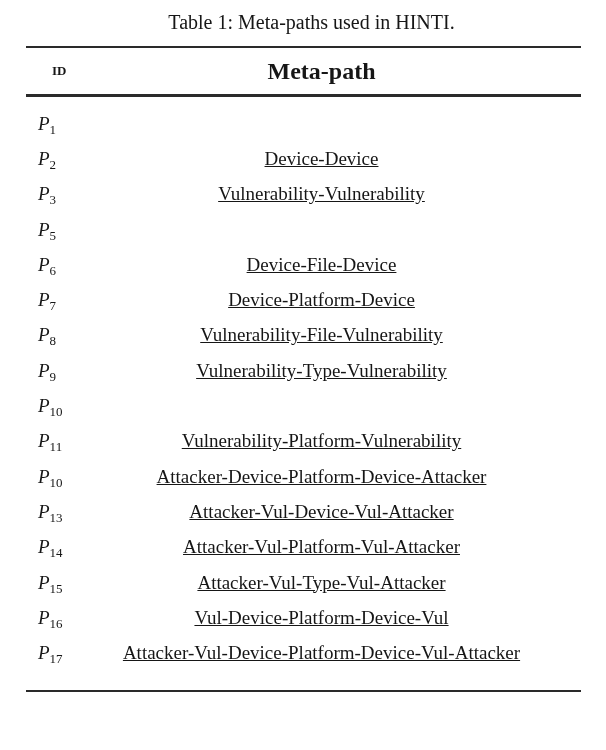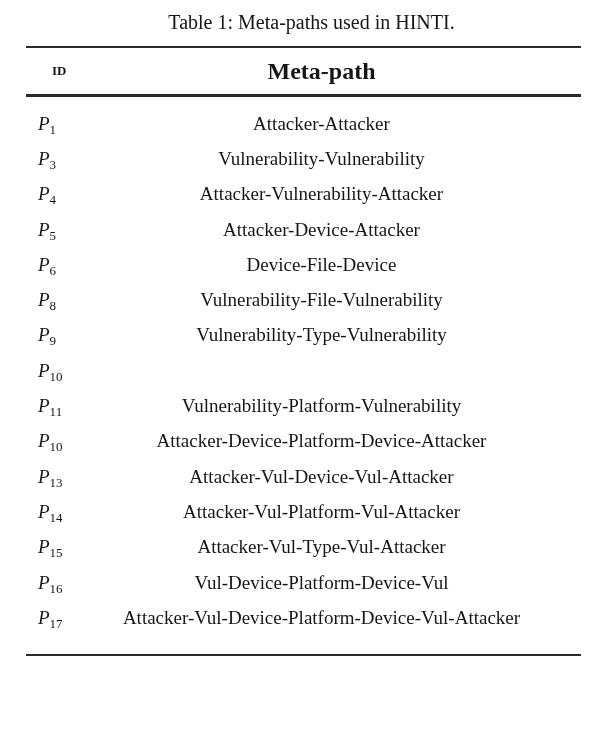--- a/index.html
+++ b/index.html
@@ -53,20 +53,21 @@
   }
   .double-rule{
     height:2.6px;
     border-top:1.6px solid var(--rule);
     border-bottom:2.2px solid var(--rule);
   }
   .tbody{
     padding-top:9px;
     padding-bottom:19px;
     border-bottom:2.2px solid var(--rule);
+    text-decoration:underline;
   }
   .row{
     position:relative;
     height:35.3px;
     display:flex;
     align-items:center;
   }
   .cell-id{
     position:absolute;
     left:12px;
@@ -102,44 +103,46 @@
     <div class="hdr-row">
       <span class="hdr-id">ID</span>
       <span class="hdr-meta">Meta-path</span>
     </div>
 
     <div class="double-rule"></div>
 
     <div class="tbody" id="table-body">
     <div class="row">
       <span class="cell-id"><i class="pvar">P</i><sub class="psub">1</sub></span>
-      <span class="cell-path">Attacker-Attacker</span>
     </div>
 
+    <div class="row">
+      <span class="cell-id"><i class="pvar">P</i><sub class="psub">2</sub></span>
+      <span class="cell-path">Device-Device</span>
+    </div>
 
     <div class="row">
       <span class="cell-id"><i class="pvar">P</i><sub class="psub">3</sub></span>
       <span class="cell-path">Vulnerability-Vulnerability</span>
     </div>
 
-    <div class="row">
-      <span class="cell-id"><i class="pvar">P</i><sub class="psub">4</sub></span>
-      <span class="cell-path">Attacker-Vulnerability-Attacker</span>
-    </div>
 
     <div class="row">
       <span class="cell-id"><i class="pvar">P</i><sub class="psub">5</sub></span>
-      <span class="cell-path">Attacker-Device-Attacker</span>
     </div>
 
     <div class="row">
       <span class="cell-id"><i class="pvar">P</i><sub class="psub">6</sub></span>
       <span class="cell-path">Device-File-Device</span>
     </div>
 
+    <div class="row">
+      <span class="cell-id"><i class="pvar">P</i><sub class="psub">7</sub></span>
+      <span class="cell-path">Device-Platform-Device</span>
+    </div>
 
     <div class="row">
       <span class="cell-id"><i class="pvar">P</i><sub class="psub">8</sub></span>
       <span class="cell-path">Vulnerability-File-Vulnerability</span>
     </div>
 
     <div class="row">
       <span class="cell-id"><i class="pvar">P</i><sub class="psub">9</sub></span>
       <span class="cell-path">Vulnerability-Type-Vulnerability</span>
     </div>

